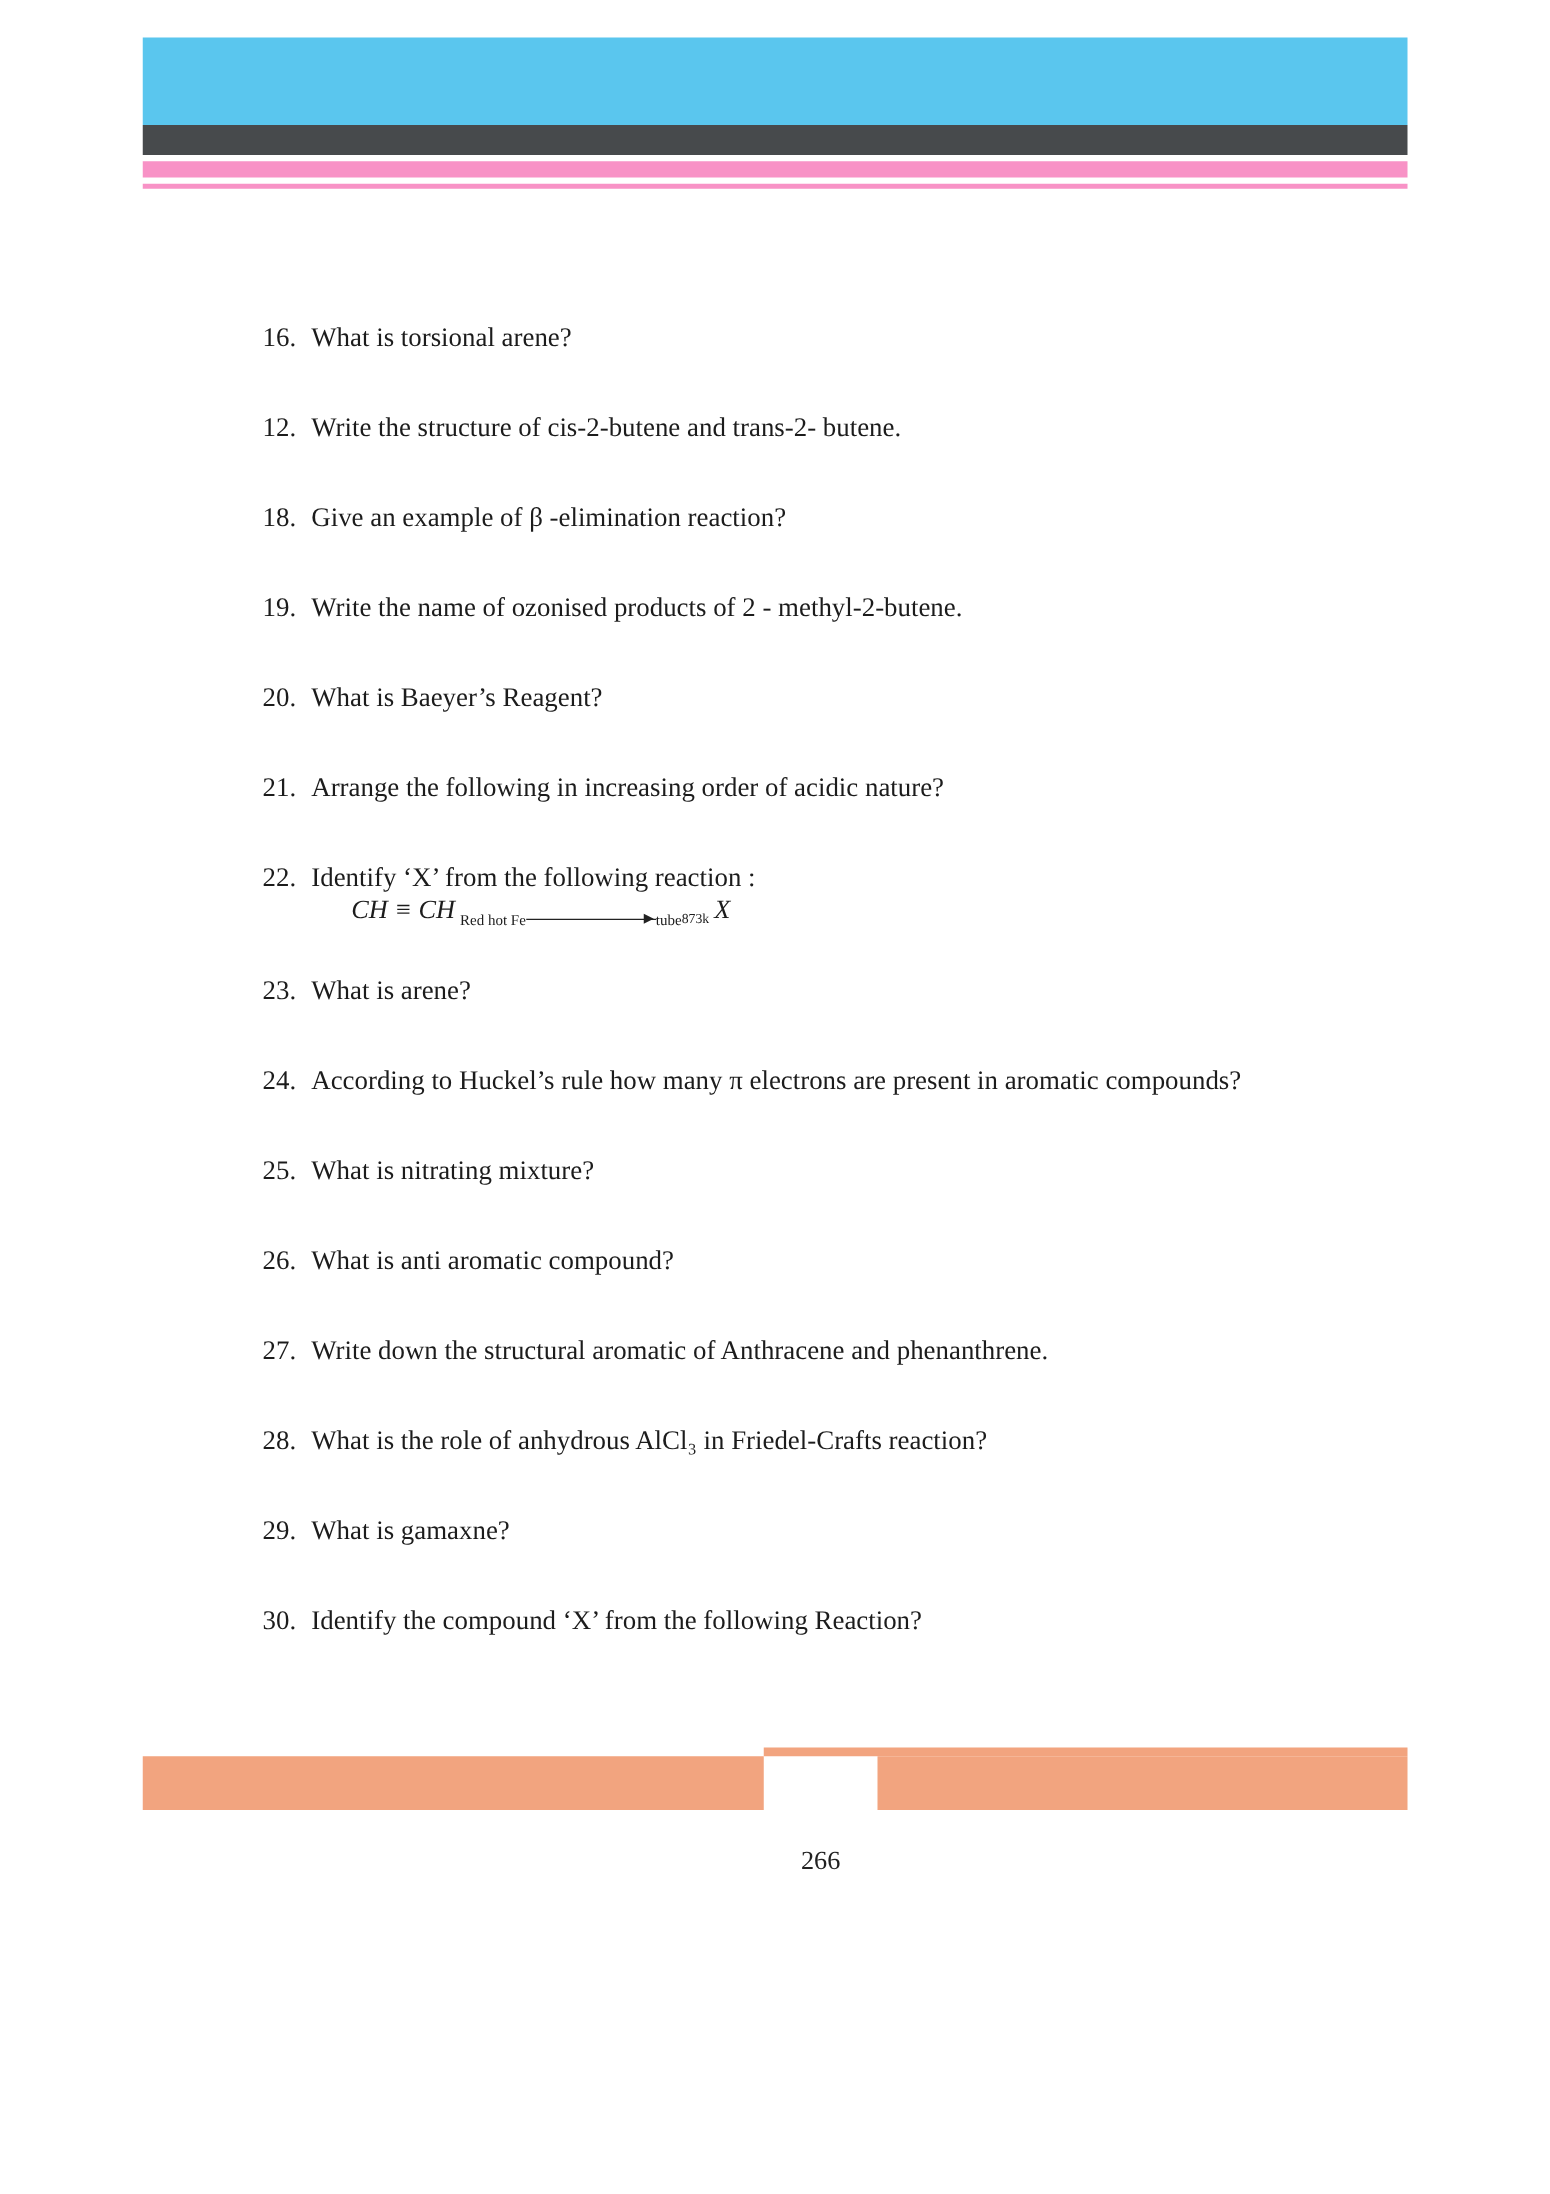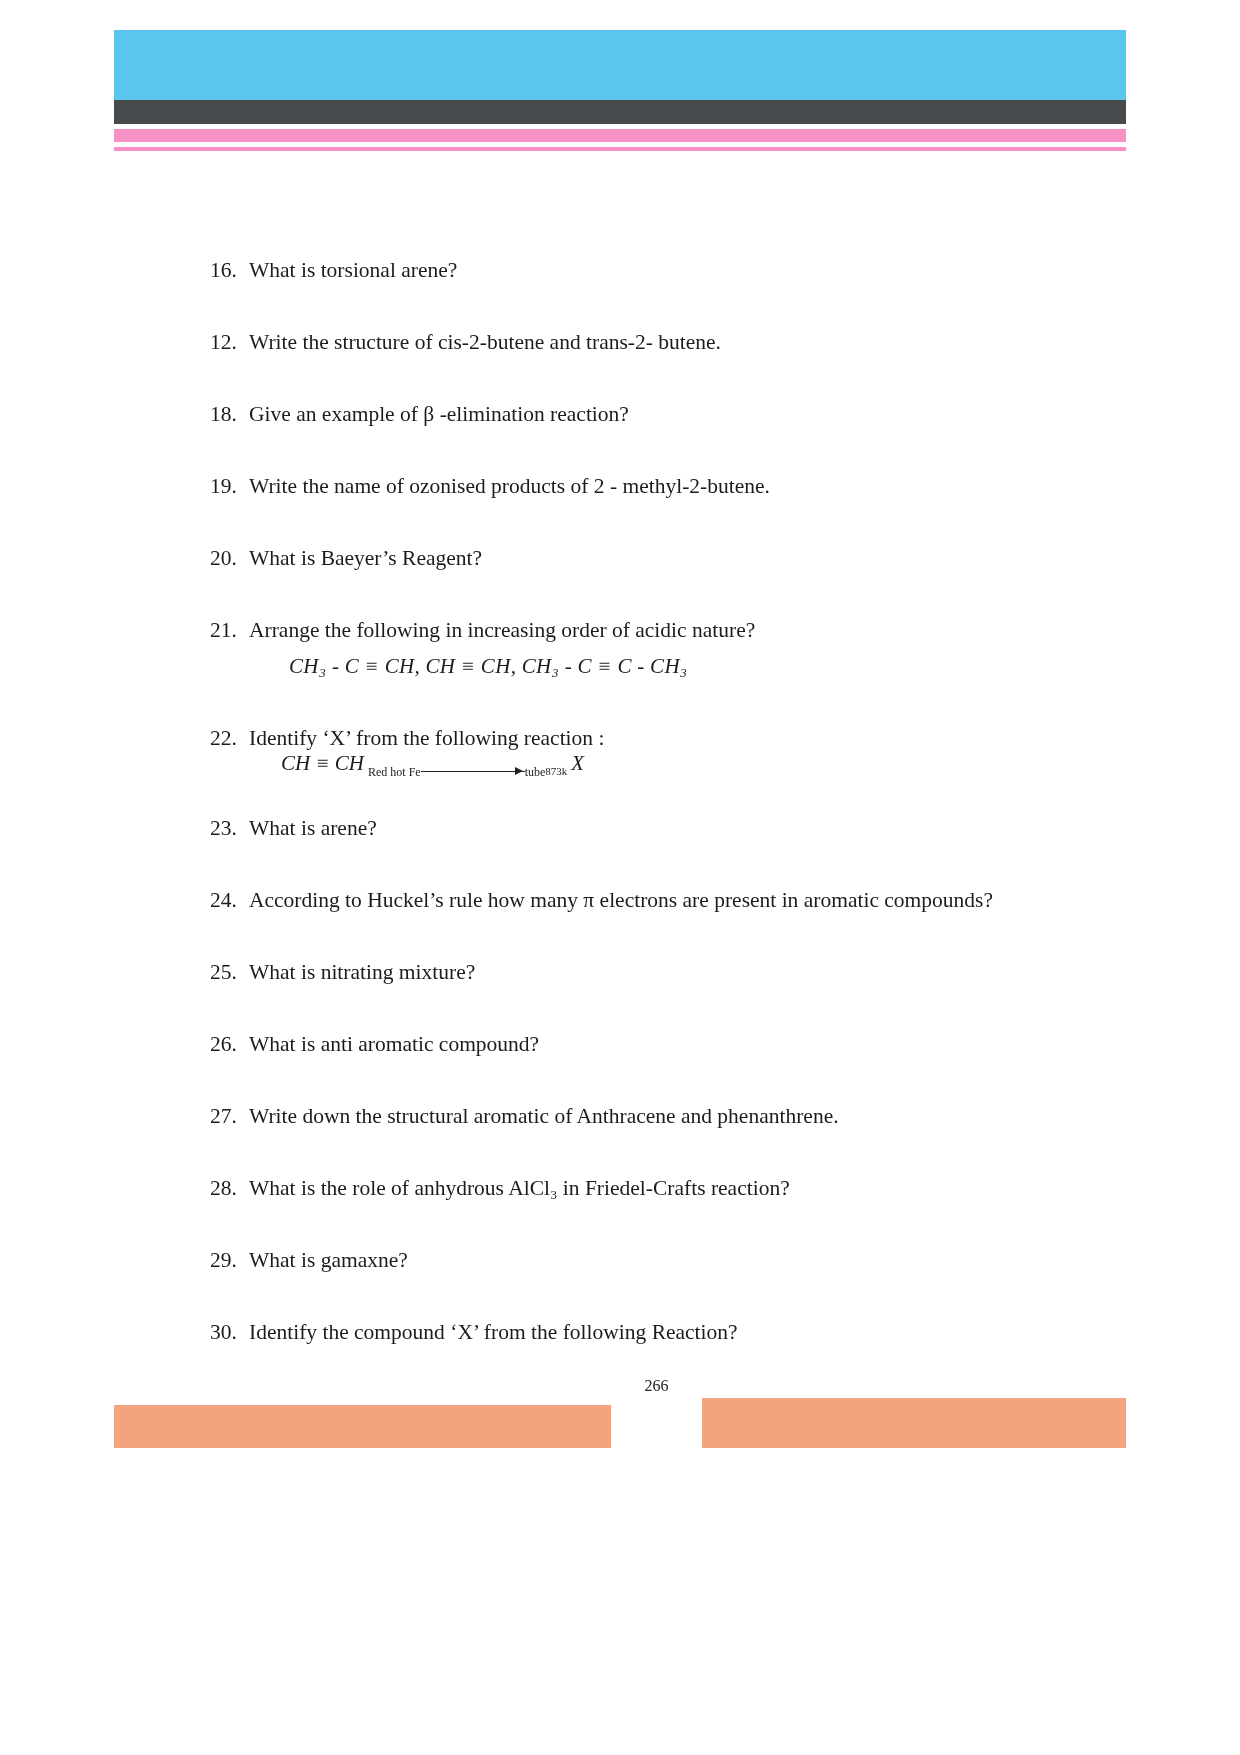--- a/index.html
+++ b/index.html
@@ -74,23 +74,23 @@
     border:4.5px solid transparent;
     border-left:8px solid #222;
   }
   .rx-below{font-size:12px;line-height:14px;}
   .rx-temp{font-size:11px;line-height:13px;}
   
   .footer-strip{position:absolute;top:1398px;left:497px;width:743px;height:7px;background:var(--footer-band);}
   .footer-left{position:absolute;top:1405px;left:0;width:497px;height:43px;background:var(--footer-band);}
   .footer-right{position:absolute;top:1405px;left:588px;width:652px;height:43px;background:var(--footer-band);}
   .page-number{
-    position:absolute;top:1364px;left:497px;width:91px;height:43px;
+    position:absolute;top:1467px;left:497px;width:91px;height:43px;
     display:flex;align-items:center;justify-content:center;
-    font-size:16px;color:#222;background:#ffffff;
+    font-size:21px;color:#222;background:#ffffff;
   }
 </style>
 </head>
 <body>
 
 <div class="page">
 
   <div class="band band-cyan"></div>
   <div class="band band-dark"></div>
   <div class="band band-pink"></div>
@@ -131,21 +131,20 @@
         <span class="qnum">20.</span>
         <span class="qtext">What is Baeyer’s Reagent?</span>
       </div>
     </div>
 
     <div class="q">
       <div class="qrow">
         <span class="qnum">21.</span>
         <span class="qtext">Arrange the following in increasing order of acidic nature?</span>
       </div>
-      <div class="formula">CH₃ - C ≡ CH, CH ≡ CH, CH₃ - C ≡ C - CH₃</div>
     </div>
 
     <div class="q tight">
       <div class="qrow">
         <span class="qnum">22.</span>
         <span class="qtext">Identify ‘X’ from the following reaction :</span>
       </div>
       <div class="reaction">
         <span class="rx-side">CH ≡ CH</span>
         <span class="rx-arrow">

